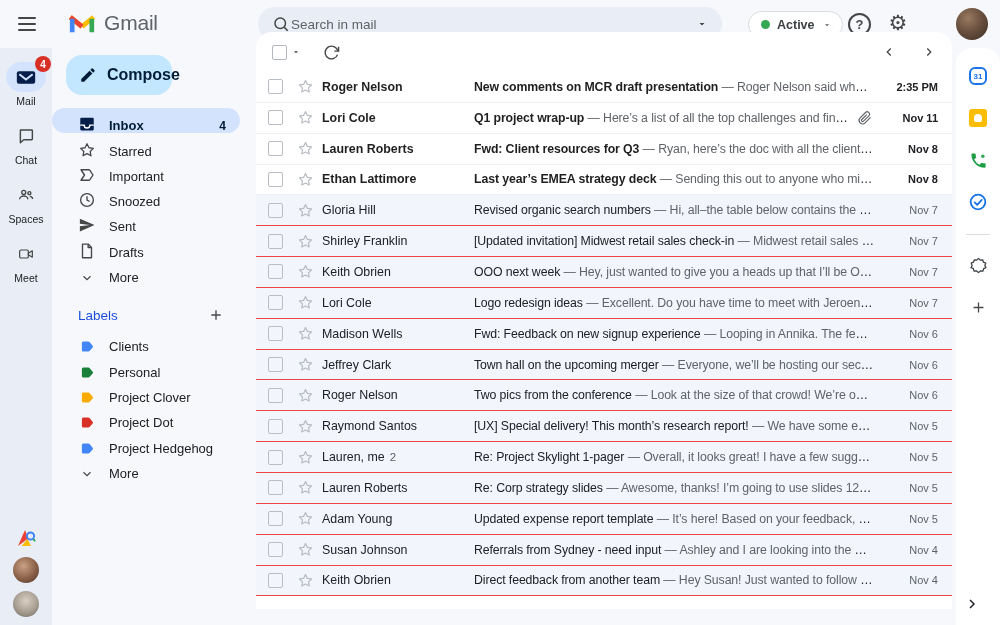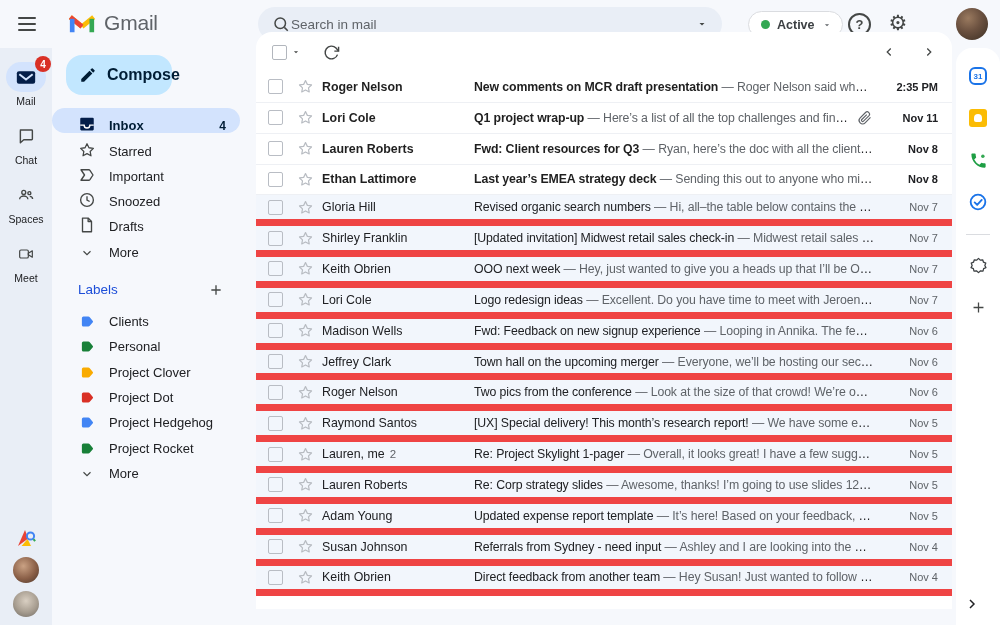--- a/index.html
+++ b/index.html
@@ -56,21 +56,21 @@
   .card { position:absolute; left:256px; top:32px; width:696px; height:577px; background:#fff; border-radius:16px 16px 0 0; overflow:hidden; }
   .toolbar { height:40px; display:flex; align-items:center; padding:0 16px; }
   .sel-box { width:15px; height:15px; border:1.5px solid #b2b6bd; border-radius:2px; cursor:pointer; }
   .sel-caret { margin-left:4px; cursor:pointer; }
   .refresh-btn { margin-left:22px; cursor:pointer; background:none; border:none; display:flex; }
   .pager { margin-left:auto; display:flex; gap:26px; align-items:center; }
   .pager .ic { cursor:pointer; }
 
   .row { height:30.85px; display:flex; align-items:center; padding:0 14px 0 12px; cursor:pointer; }
   .row.unread { background:#fff; border-bottom:1px solid #eef0f4; }
-  .row.read { background:#f2f6fc; border-bottom:7px solid #ef4444; }
+  .row.read { background:#f2f6fc; border-bottom:1px solid #ef4444; }
   .row .cb { width:15px; height:15px; border:1.5px solid #b9bdc4; border-radius:2px; flex:none; }
   .row .star { width:18px; margin:0 8px 0 13px; flex:none; color:#b8bcc2; }
   .row .sender { width:152px; flex:none; font-size:12.4px; color:#202124; white-space:nowrap; overflow:hidden; }
   .row.unread .sender { font-weight:bold; color:#1f1f1f; }
   .row .thread-count { font-weight:normal; color:#5f6368; font-size:11.5px; margin-left:5px; }
   .row .subjline { flex:1; min-width:0; white-space:nowrap; overflow:hidden; text-overflow:ellipsis; font-size:12.3px; letter-spacing:-0.1px; color:#202124; }
   .row.unread .subject { font-weight:bold; color:#1f1f1f; }
   .row .snippet { color:#5f6368; }
   .row .clip { flex:none; margin:0 2px 0 8px; }
   .row .date { flex:none; min-width:56px; text-align:right; font-size:11px; margin-left:8px; }
@@ -244,20 +244,28 @@
           <span class="ic">
             <svg width="18" height="18" viewBox="0 0 24 24" fill="none" stroke="#444746" stroke-width="1.8">
               <circle cx="12" cy="12" r="8.5"></circle>
               <path d="M12 7v5l3.5 2"></path>
             </svg>
           </span>
           <span>Snoozed</span>
         </div>
         <div class="nav-item">
           <span class="ic">
+            <svg width="18" height="18" viewBox="0 0 24 24" fill="#444746">
+              <path d="M2.5 20.5L22 12 2.5 3.5v6.7L16 12 2.5 13.8z"></path>
+            </svg>
+          </span>
+          <span>Sent</span>
+        </div>
+        <div class="nav-item">
+          <span class="ic">
             <svg width="18" height="18" viewBox="0 0 24 24" fill="none" stroke="#444746" stroke-width="1.8" stroke-linejoin="round">
               <path d="M6 2.8h7.5L18 7.3V21H6z"></path>
               <path d="M13.5 2.8v4.5H18"></path>
             </svg>
           </span>
           <span>Drafts</span>
         </div>
         <div class="nav-item">
           <span class="ic">
             <svg width="14" height="14" viewBox="0 0 24 24" fill="none" stroke="#444746" stroke-width="2">
@@ -308,28 +316,20 @@
           </span>
           <span>Project Dot</span>
         </div>
         <div class="label-item">
           <span class="ic">
             <svg width="15" height="15" viewBox="0 0 24 24">
               <path d="M3 6.5A2.5 2.5 0 015.5 4h7.8a3 3 0 012.3 1.1L20.5 11a1.6 1.6 0 010 2L15.6 18.9a3 3 0 01-2.3 1.1H5.5A2.5 2.5 0 013 17.5z" fill="#4285f4"></path>
             </svg>
           </span>
           <span>Project Hedgehog</span>
-        </div>
-        <div class="label-item">
-          <span class="ic">
-            <svg width="15" height="15" viewBox="0 0 24 24">
-              <path d="M3 6.5A2.5 2.5 0 015.5 4h7.8a3 3 0 012.3 1.1L20.5 11a1.6 1.6 0 010 2L15.6 18.9a3 3 0 01-2.3 1.1H5.5A2.5 2.5 0 013 17.5z" fill="#188038"></path>
-            </svg>
-          </span>
-          <span>Project Rocket</span>
         </div>
         <div class="label-item">
           <span class="ic">
             <svg width="14" height="14" viewBox="0 0 24 24" fill="none" stroke="#444746" stroke-width="2">
               <polyline points="6 9 12 15 18 9"></polyline>
             </svg>
           </span>
           <span>More</span>
         </div>
       </div>

